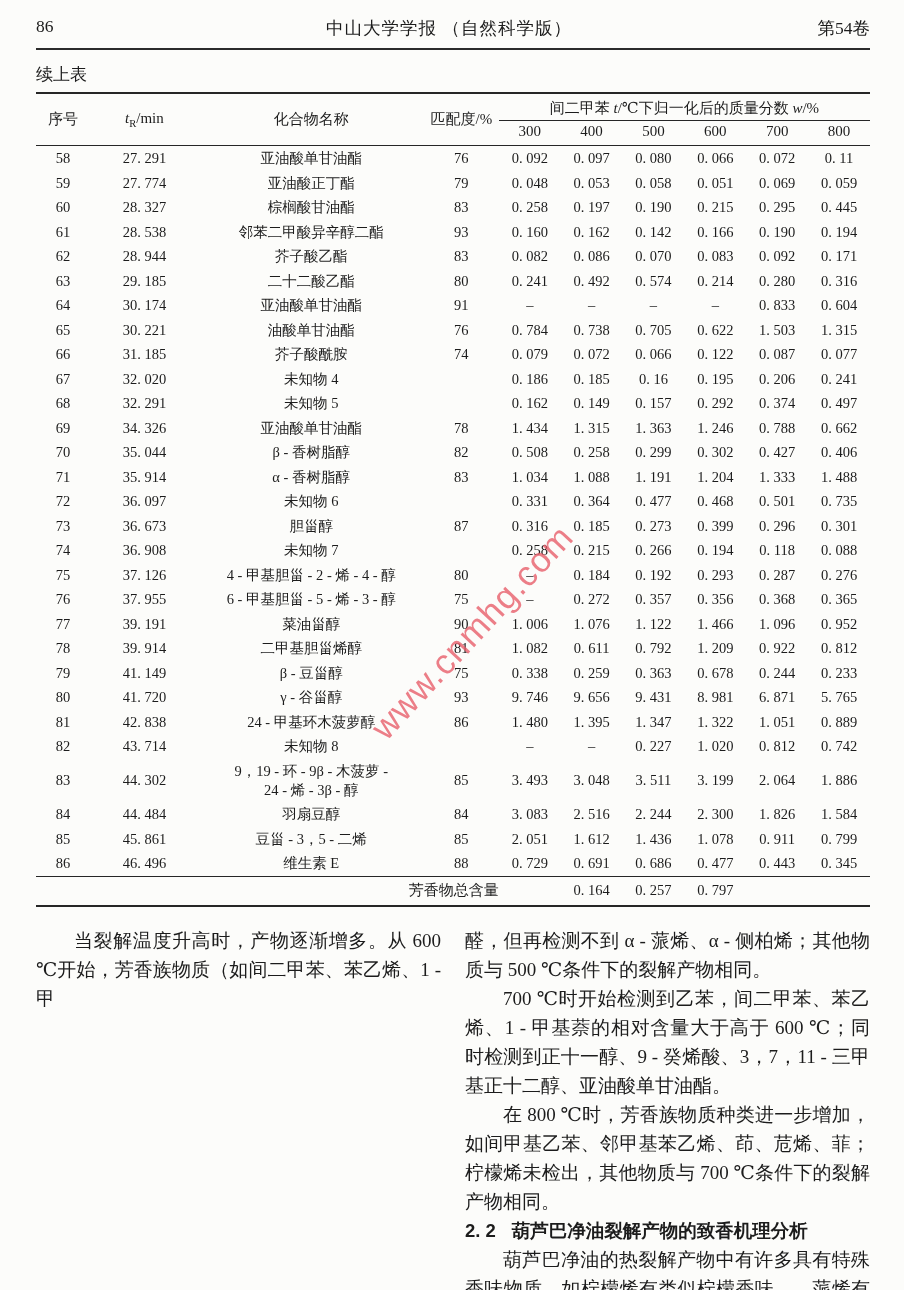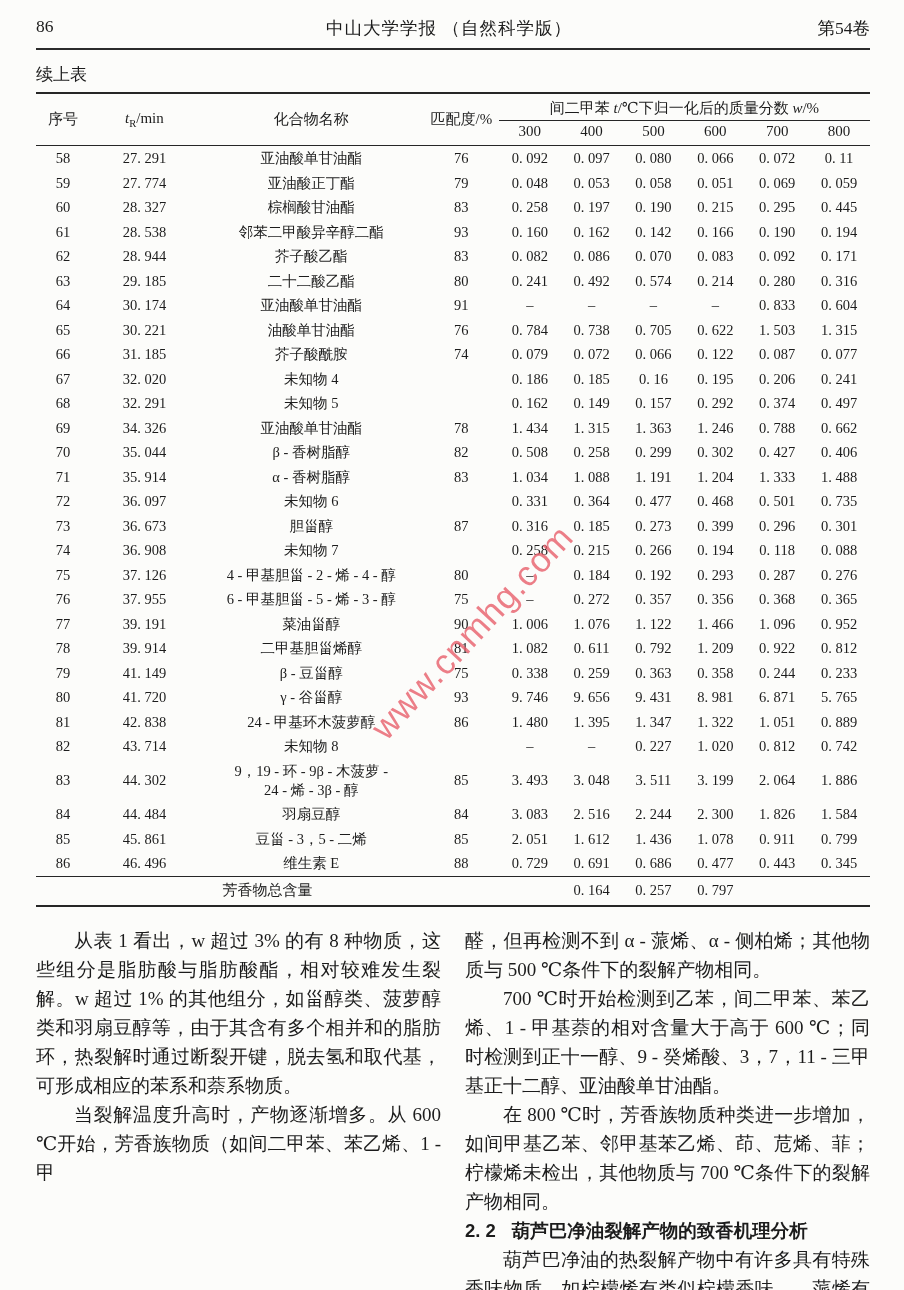--- a/index.html
+++ b/index.html
@@ -28,21 +28,21 @@
   thead { border-bottom: 1px solid #262626; }
   thead th { font-size: 15px; }
   th.h-span { border-bottom: 1px solid #262626; padding: 5px 0 2px; }
   th.h-temp { padding: 2px 0 5px; }
   th.h-main { vertical-align: middle; }
   tbody td { padding: 3px 0 2.5px; line-height: 19px; }
   td.c-name { white-space: pre-line; }
   .it { font-style: italic; }
   th sub { font-size: 10.5px; font-style: normal; }
   tr.total-row td { border-top: 1px solid #262626; padding: 4.5px 0; }
-  td.total-label { text-align: center; padding-left: 18px; font-size: 15px; }
+  td.total-label { text-align: right; padding-left: 18px; font-size: 15px; }
   
   .watermark {
     position: absolute; left: 314px; top: 612px; width: 316px; text-align: center;
     transform: rotate(-47deg); pointer-events: none;
     font-family: "Liberation Sans", "DejaVu Sans", sans-serif;
     font-size: 35px; letter-spacing: 1px; color: rgba(231, 90, 103, 0.78);
   }
   
   .body-text {
     position: absolute; top: 926px; left: 36px; right: 34px; bottom: 0;
@@ -356,21 +356,21 @@
     <td class="c-v">0. 812</td>
   </tr>
           <tr>
     <td class="c-no">79</td>
     <td class="c-rt">41. 149</td>
     <td class="c-name">β - 豆甾醇</td>
     <td class="c-match">75</td>
     <td class="c-v">0. 338</td>
     <td class="c-v">0. 259</td>
     <td class="c-v">0. 363</td>
-    <td class="c-v">0. 358</td>
+    <td class="c-v">0. 678</td>
     <td class="c-v">0. 244</td>
     <td class="c-v">0. 233</td>
   </tr>
           <tr>
     <td class="c-no">80</td>
     <td class="c-rt">41. 720</td>
     <td class="c-name">γ - 谷甾醇</td>
     <td class="c-match">93</td>
     <td class="c-v">9. 746</td>
     <td class="c-v">9. 656</td>
@@ -464,21 +464,20 @@
           <td></td>
         </tr>
       </tfoot>
     </table>
   </div>
 
   <div class="watermark">www.cnmhg.com</div>
 
   <div class="body-text">
     <div class="col">
-      <p>从表 1 看出，w 超过 3% 的有 8 种物质，这些组分是脂肪酸与脂肪酸酯，相对较难发生裂解。w 超过 1% 的其他组分，如甾醇类、菠萝醇类和羽扇豆醇等，由于其含有多个相并和的脂肪环，热裂解时通过断裂开键，脱去氢和取代基，可形成相应的苯系和萘系物质。</p>
       <p>当裂解温度升高时，产物逐渐增多。从 600 ℃开始，芳香族物质（如间二甲苯、苯乙烯、1 - 甲</p>
     </div>
     <div class="col">
       <p class="no-indent">醛，但再检测不到 α - 蒎烯、α - 侧柏烯；其他物质与 500 ℃条件下的裂解产物相同。</p>
       <p>700 ℃时开始检测到乙苯，间二甲苯、苯乙烯、1 - 甲基萘的相对含量大于高于 600 ℃；同时检测到正十一醇、9 - 癸烯酸、3，7，11 - 三甲基正十二醇、亚油酸单甘油酯。</p>
       <p>在 800 ℃时，芳香族物质种类进一步增加，如间甲基乙苯、邻甲基苯乙烯、茚、苊烯、菲；柠檬烯未检出，其他物质与 700 ℃条件下的裂解产物相同。</p>
       <p class="sec-head"><span class="sec-num">2. 2</span><span>葫芦巴净油裂解产物的致香机理分析</span></p>
       <p>葫芦巴净油的热裂解产物中有许多具有特殊香味物质，如柠檬烯有类似柠檬香味……蒎烯有松</p>
     </div>
   </div>

